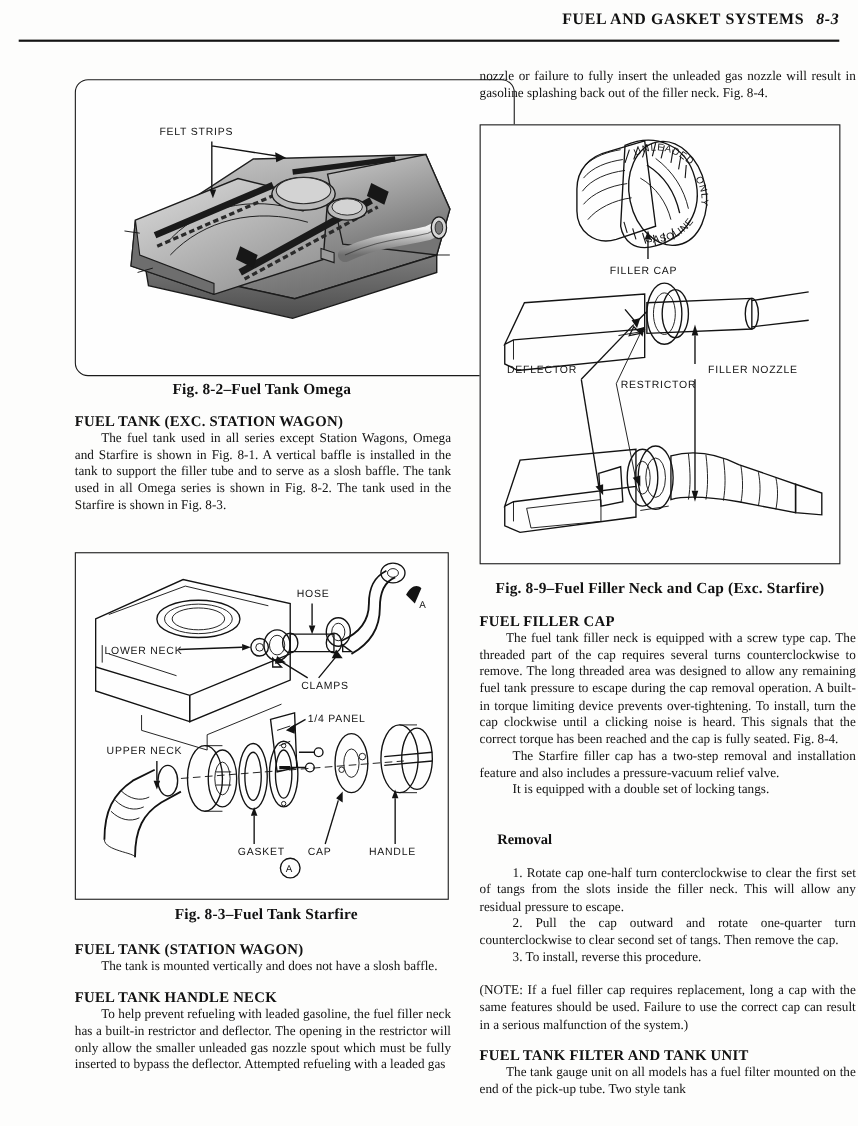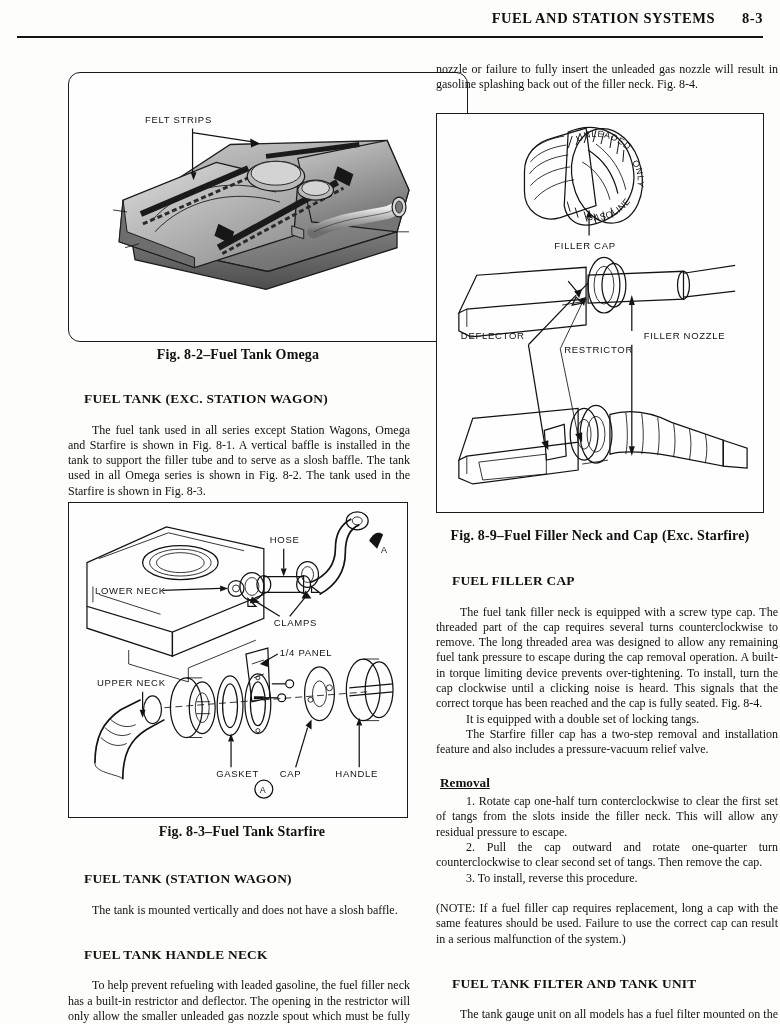--- a/index.html
+++ b/index.html
@@ -15,21 +15,21 @@
 
   
   .header{
     position:absolute;left:0;right:0;top:10px;height:34px;
   }
   .header-title{
     position:absolute;right:17px;top:0;
     font-family:"Liberation Serif", serif;
     font-weight:bold;font-size:14.5px;letter-spacing:.55px;
   }
-  .header-title .pg{margin-left:27px;}
+  .header-title .pg{margin-left:11px;font-style:italic;}
   .header-rule{
     position:absolute;left:17px;right:17px;top:26px;height:0;
     border-top:2.2px solid #141414;
   }
 
   
   .col{position:absolute;top:62px;width:342px;}
   .col-left{left:68px;}
   .col-right{left:436px;}
 
@@ -37,32 +37,31 @@
     margin:0;
     font-size:12px;
     line-height:15.3px;
     text-align:justify;
     text-justify:inter-word;
     hyphens:none;
   }
   p.ind{text-indent:24px;}
   p.ind2{text-indent:30px;}
   h3{
-    margin:16px;
+    margin:0;
     font-size:13.4px;
     line-height:15.6px;
     font-weight:bold;
     letter-spacing:.25px;
   }
   h4{
-    margin:4px;
+    margin:16px;
     font-size:13.2px;
     line-height:15.6px;
     font-weight:bold;
-    text-decoration:underline;
   }
   .gap-md{height:13px;}
   .gap-lg{height:15px;}
 
   
   .figbox{
     position:absolute;
     border:1.6px solid #1b1b1b;
     background:#fefefe;
     box-sizing:border-box;
@@ -89,21 +88,21 @@
   .ln.hair{stroke-width:.85;}
   .fillblk{fill:#131313;}
   .nofill{fill:none;}
 </style>
 </head>
 <body>
 
 <div class="page">
 
   <div class="header">
-    <div class="header-title"><span>FUEL AND STATION SYSTEMS</span><span class="pg">8-3</span></div>
+    <div class="header-title"><span>FUEL AND GASKET SYSTEMS</span><span class="pg">8-3</span></div>
     <div class="header-rule"></div>
   </div>
 
   <div class="figbox" style="left:68px;top:72px;width:400px;height:270px;border-radius:12px;">
     <svg class="figsvg" viewBox="0 0 340 270">
       <defs>
         <linearGradient id="g-top" x1="0" y1="0" x2="0.35" y2="1">
           <stop offset="0" stop-color="#c9c9c9"></stop>
             <stop offset="0.45" stop-color="#a3a3a3"></stop>
           <stop offset="1" stop-color="#757575"></stop>
@@ -420,22 +419,22 @@
     <p class="ind">To help prevent refueling with leaded gasoline, the fuel filler neck has a built-in restrictor and deflector. The opening in the restrictor will only allow the smaller unleaded gas nozzle spout which must be fully inserted to bypass the deflector. Attempted refueling with a leaded gas</p>
   </div>
 
   <div class="col col-right" style="top:62px;">
     <p>nozzle or failure to fully insert the unleaded gas nozzle will result in gasoline splashing back out of the filler neck. Fig. 8-4.</p>
   </div>
 
   <div class="col col-right" style="top:557px;">
     <h3>FUEL FILLER CAP</h3>
     <p class="ind">The fuel tank filler neck is equipped with a screw type cap. The threaded part of the cap requires several turns counterclockwise to remove. The long threaded area was designed to allow any remaining fuel tank pressure to escape during the cap removal operation. A built-in torque limiting device prevents over-tightening. To install, turn the cap clockwise until a clicking noise is heard. This signals that the correct torque has been reached and the cap is fully seated. Fig. 8-4.</p>
+    <p class="ind2">The Starfire filler cap has a two-step removal and installation feature and also includes a pressure-vacuum relief valve.</p>
     <p class="ind2">It is equipped with a double set of locking tangs.</p>
-    <p class="ind2">The Starfire filler cap has a two-step removal and installation feature and also includes a pressure-vacuum relief valve.</p>
     <div class="gap-md"></div>
     <h4>Removal</h4>
     <p class="ind2">1. Rotate cap one-half turn conterclockwise to clear the first set of tangs from the slots inside the filler neck. This will allow any residual pressure to escape.</p>
     <p class="ind2">2. Pull the cap outward and rotate one-quarter turn counterclockwise to clear second set of tangs. Then remove the cap.</p>
     <p class="ind2">3. To install, reverse this procedure.</p>
     <div class="gap-lg"></div>
     <p>(NOTE: If a fuel filler cap requires replacement, long a cap with the same features should be used. Failure to use the correct cap can result in a serious malfunction of the system.)</p>
     <div class="gap-md"></div>
     <h3>FUEL TANK FILTER AND TANK UNIT</h3>
     <p class="ind">The tank gauge unit on all models has a fuel filter mounted on the end of the pick-up tube. Two style tank</p>

